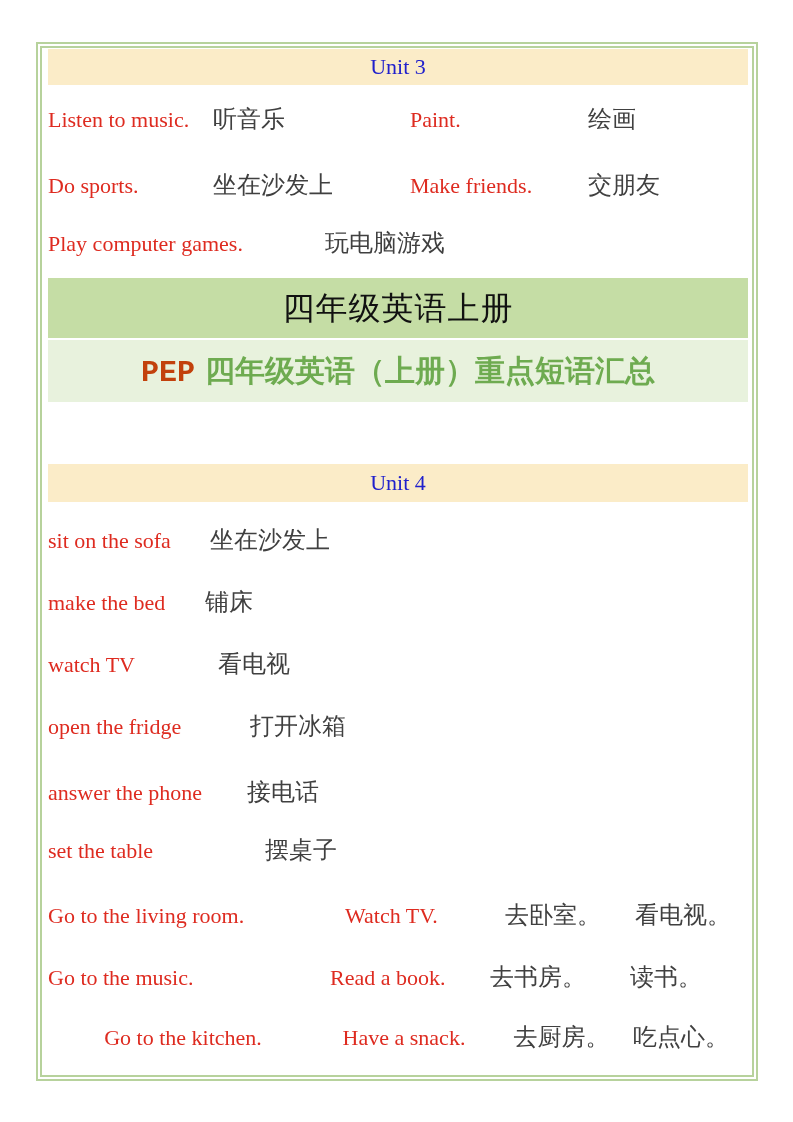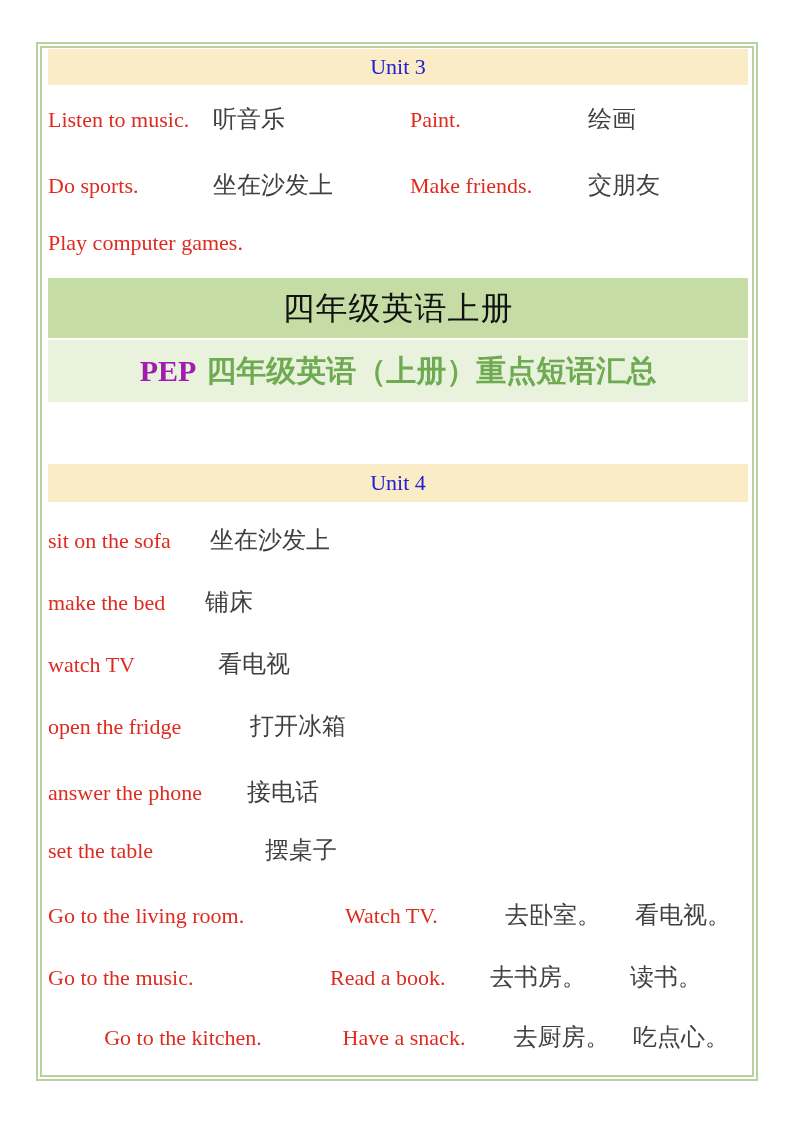--- a/index.html
+++ b/index.html
@@ -61,24 +61,24 @@
     letter-spacing: 1px;
   }
   .sub-banner {
     background: #e8f2dd;
     height: 62px;
     line-height: 62px;
     margin-top: 2px;
     white-space: nowrap;
   }
   .sub-banner .pep {
-    color: #a21caf;
+    color: #c2410c;
     font-size: 30px;
     font-weight: bold;
-    font-family: Liberation Serif, serif;
+    font-family: Liberation Mono, monospace;
     margin-right: 10px;
   }
   .sub-banner .sub-zh {
     color: #6eab50;
     font-size: 30px;
     font-weight: bold;
     font-family: "Liberation Sans", "DejaVu Sans", sans-serif;
   }
   .row {
     display: flex;
@@ -138,20 +138,21 @@
       <span class="cell zh c4">绘画</span>
     </div>
     <div class="row u3 r2">
       <span class="cell en c1">Do sports.</span>
       <span class="cell zh c2">坐在沙发上</span>
       <span class="cell en c3">Make friends.</span>
       <span class="cell zh c4">交朋友</span>
     </div>
     <div class="row u3 r3">
       <span class="cell en c1">Play computer games.</span>
+      <span class="cell zh c2">玩电脑游戏</span>
     </div>
 
     <div class="band title-banner">
       <span class="zh-title">四年级英语上册</span>
     </div>
 
     <div class="band sub-banner">
       <span class="pep">PEP</span><span class="sub-zh">四年级英语（上册）重点短语汇总</span>
     </div>
 

